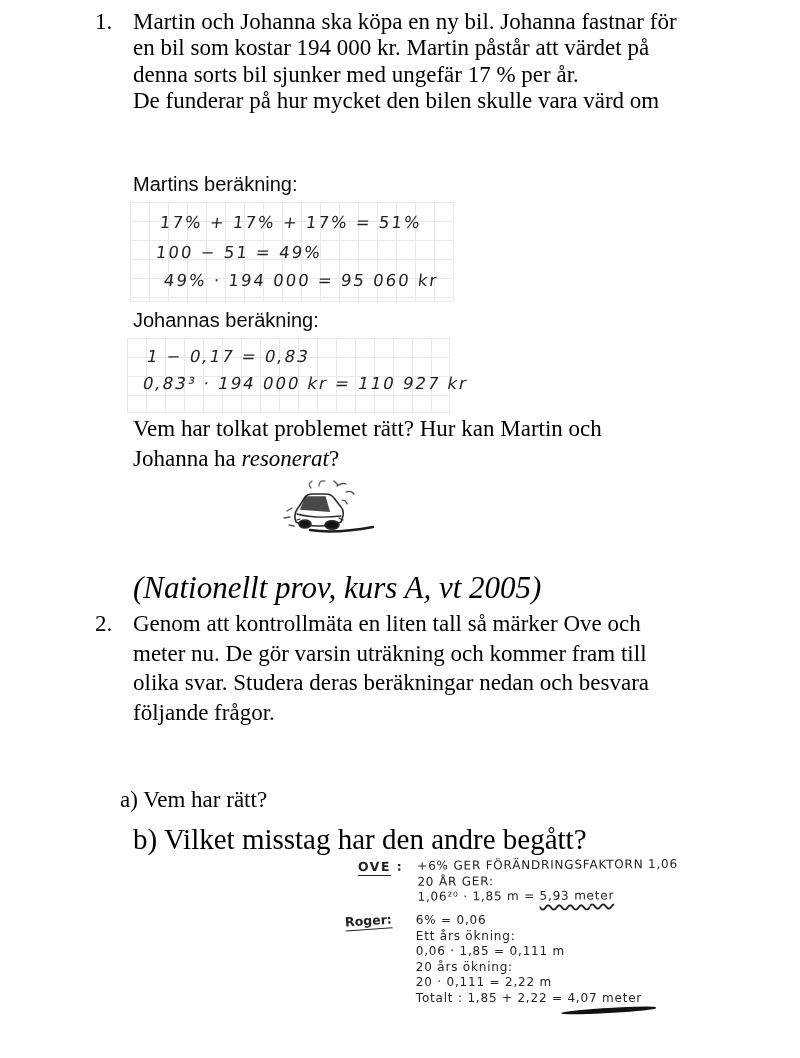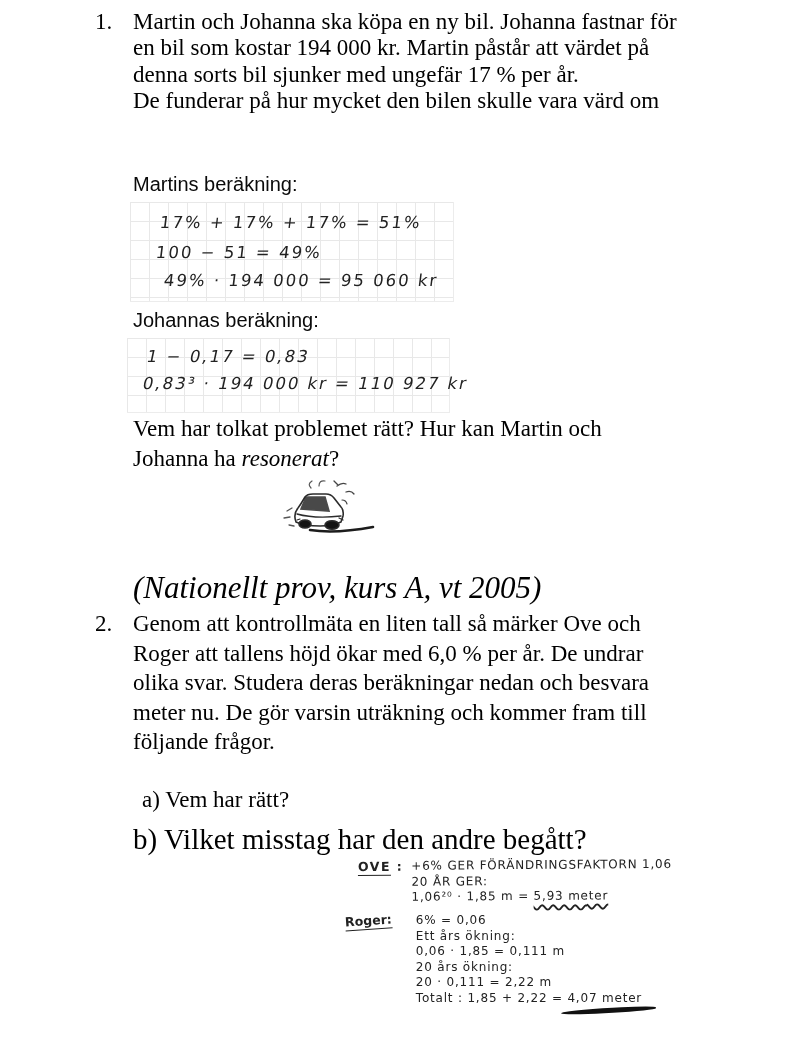--- a/index.html
+++ b/index.html
@@ -51,29 +51,29 @@
     transform:skewX(-7deg);
   }
   #martin-grid .r1{left:30px;top:11px;}
   #martin-grid .r2{left:26px;top:41px;}
   #martin-grid .r3{left:34px;top:69px;}
   #johanna-grid .r1{left:20px;top:9px;transform:skewX(-12deg);}
   #johanna-grid .r2{left:16px;top:36px;transform:skewX(-12deg);}
 
   #question{position:absolute;left:133px;top:414px;font-size:23px;line-height:30px;white-space:nowrap;}
   #citation{position:absolute;left:133px;top:570px;font-size:31px;white-space:nowrap;}
-  #sub-a{position:absolute;left:142px;top:787px;font-size:23px;white-space:nowrap;}
+  #sub-a{position:absolute;left:120px;top:787px;font-size:23px;white-space:nowrap;}
   #sub-b{position:absolute;left:133px;top:823px;font-size:29px;white-space:nowrap;}
 
   .hwrow{position:absolute;display:flex;align-items:flex-start;}
   .hw-label{font-family:"DejaVu Sans", sans-serif;color:#222;font-size:12.5px;font-weight:bold;white-space:nowrap;}
   .ul{border-bottom:1.5px solid #222;padding-bottom:1px;}
   .hw-lines{font-family:"DejaVu Sans", sans-serif;color:#222;font-size:12px;line-height:15.5px;letter-spacing:0.8px;white-space:nowrap;}
   #ove-block{left:358px;top:858px;transform:rotate(-0.4deg);}
-  #ove-block .hw-label{margin-right:8px;letter-spacing:1.5px;}
+  #ove-block .hw-label{margin-right:14px;letter-spacing:1.5px;}
   #roger-block{left:345px;top:913px;}
   #roger-block .hw-label{margin-right:24px;transform:rotate(-4deg);font-weight:600;}
   .wavy{
     text-decoration:underline wavy 1.5px #222;
     text-underline-offset:4px;
   }
   .swoosh{position:relative;display:inline-block;}
   .swoosh::after{
     content:"";position:absolute;left:-6px;right:-14px;bottom:-7px;height:5px;
     background:#111;border-radius:60% 40% 50% 50%;
@@ -128,23 +128,22 @@
       <path d="M31 10 q-4 -4 1 -7 M39 8 q0 -6 6 -5" stroke="#555" stroke-width="1.2"></path>
       <path d="M62 22 q4 0 5 4" stroke="#444" stroke-width="1.2"></path>
     </g>
   </svg>
 
   <div id="citation" class="it">(Nationellt prov, kurs A, vt 2005)</div>
 
   <section class="para" id="p2">
     <span class="num">2.</span>
     <div class="tline">Genom att kontrollmäta en liten tall så märker Ove och</div>
-    <div class="tline">Roger att tallens höjd ökar med 6,0 % per år. De undrar</div>
+    <div class="tline">meter nu. De gör varsin uträkning och kommer fram till</div>
     <div class="tline">olika svar. Studera deras beräkningar nedan och besvara</div>
-    <div class="tline">meter nu. De gör varsin uträkning och kommer fram till</div>
     <div class="tline">följande frågor.</div>
   </section>
 
   <div id="sub-a">a) Vem har rätt?</div>
   <div id="sub-b">b) Vilket misstag har den andre begått?</div>
 
   <div class="hwrow" id="ove-block">
     <span class="hw-label"><span class="ul">OVE</span><span> :</span></span>
     <div class="hw-lines">
       <div>+6% GER FÖRÄNDRINGSFAKTORN 1,06</div>

